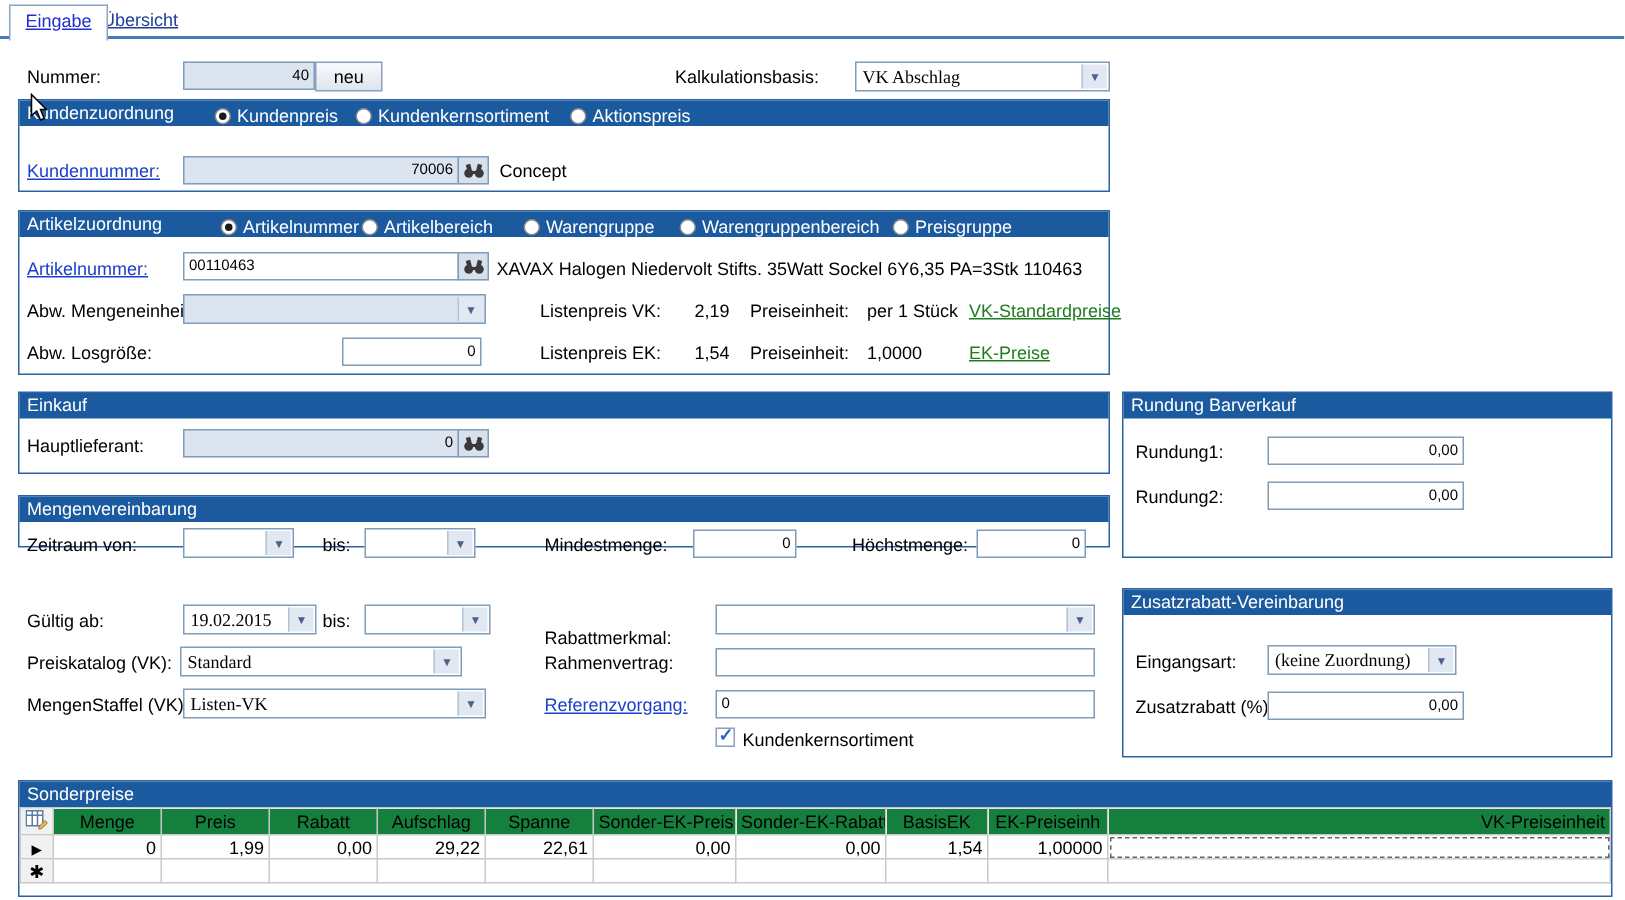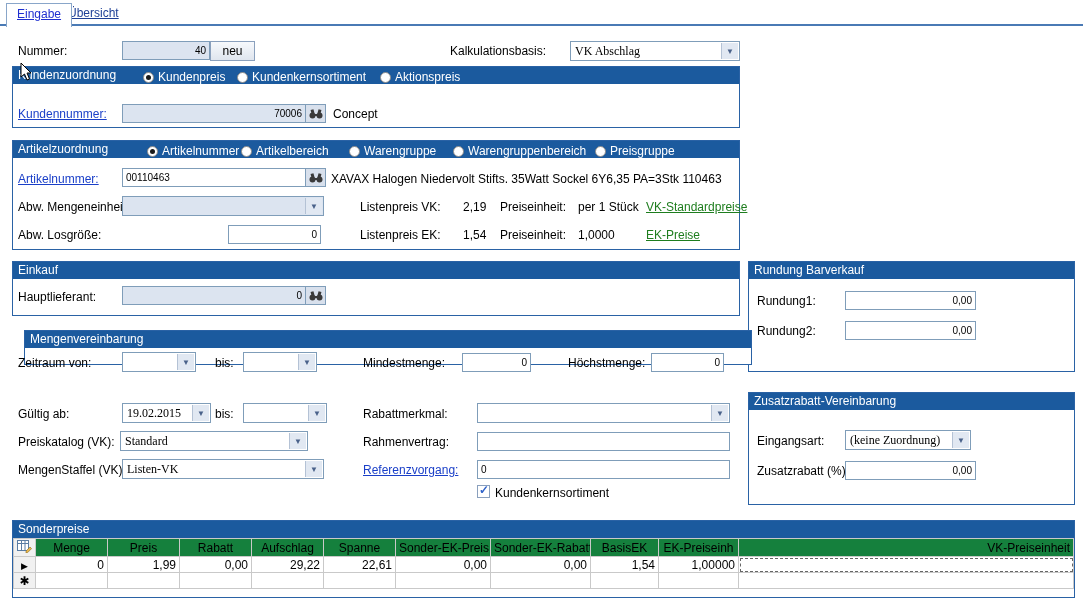--- a/index.html
+++ b/index.html
@@ -195,21 +195,21 @@
   <div class="group" style="left:748px;top:261px;width:327px;height:111px">
     <div class="ghead">
       <span>Rundung Barverkauf</span>
     </div>
   </div>
   <span class="lbl" style="left:757px;top:294px">Rundung1:</span>
   <input class="field num" style="left: 845px; top: 291px; width: 131px;" value="0,00">
   <span class="lbl" style="left:757px;top:324px">Rundung2:</span>
   <input class="field num" style="left: 845px; top: 321px; width: 131px;" value="0,00">
 
-  <div class="group" style="left:24px;top:330px;width:728px;height:35px">
+  <div class="group" style="left:12px;top:330px;width:728px;height:35px">
     <div class="ghead">
       <span>Mengenvereinbarung</span>
     </div>
   </div>
   <span class="lbl" style="left:18px;top:356px">Zeitraum von:</span>
   <div class="combo" style="left:122px;top:352px;width:74px">
     <span class="combo-text"></span>
     <span class="combo-arrow"></span>
   </div>
   <span class="lbl" style="left:215px;top:356px">bis:</span>
@@ -225,21 +225,21 @@
   <span class="lbl" style="left:18px;top:407px">Gültig ab:</span>
   <div class="combo" style="left:122px;top:403px;width:89px">
     <span class="combo-text">19.02.2015</span>
     <span class="combo-arrow"></span>
   </div>
   <span class="lbl" style="left:215px;top:407px">bis:</span>
   <div class="combo" style="left:243px;top:403px;width:84px">
     <span class="combo-text"></span>
     <span class="combo-arrow"></span>
   </div>
-  <span class="lbl" style="left:363px;top:407px">Rabattmerkmal:</span>
+  <span class="lbl" style="left:363px;top:418px">Rabattmerkmal:</span>
   <div class="combo" style="left:477px;top:403px;width:253px">
     <span class="combo-arrow"></span>
   </div>
 
   <span class="lbl" style="left:18px;top:435px">Preiskatalog (VK):</span>
   <div class="combo" style="left:120px;top:431px;width:188px">
     <span class="combo-text">Standard</span>
     <span class="combo-arrow"></span>
   </div>
   <span class="lbl" style="left:363px;top:435px">Rahmenvertrag:</span>

